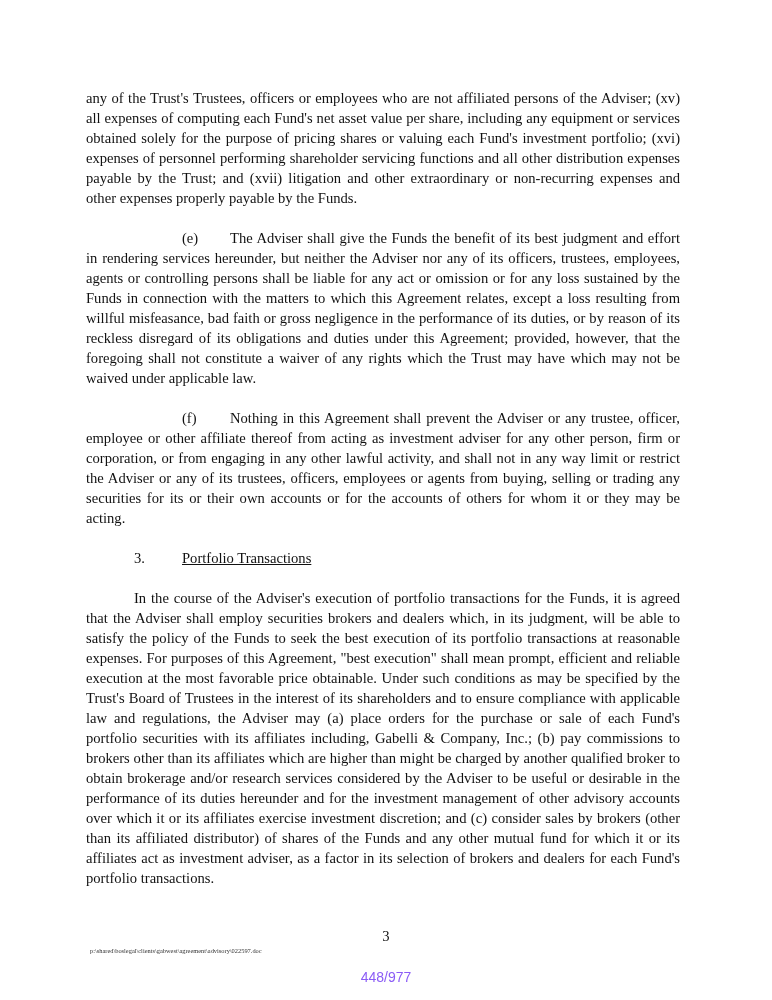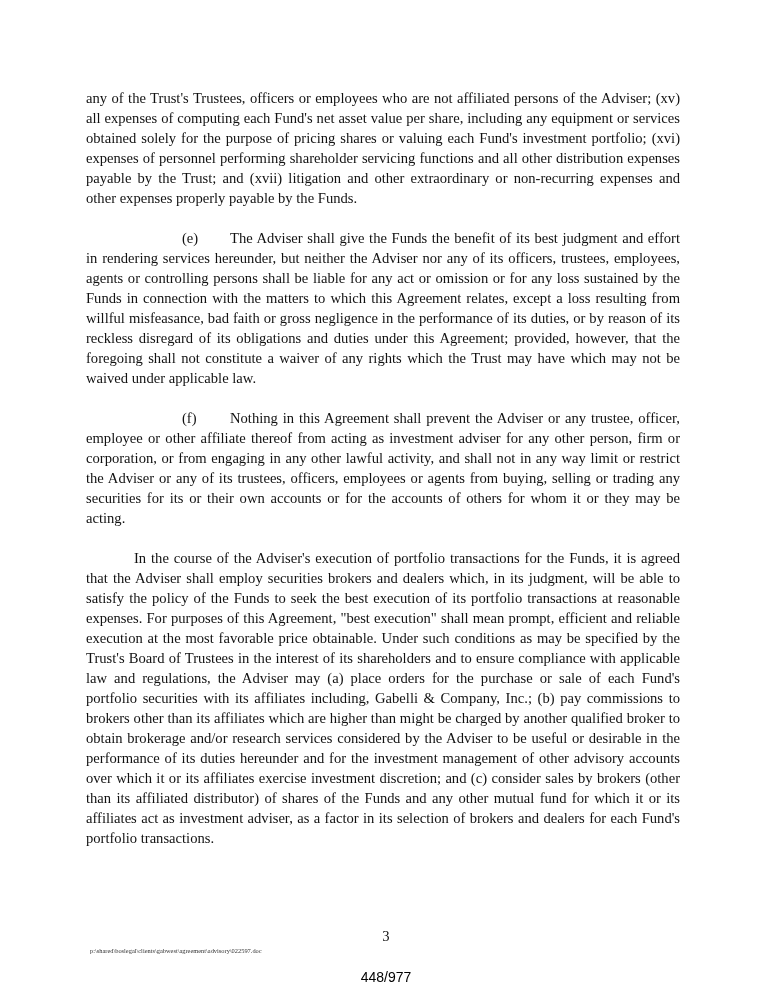--- a/index.html
+++ b/index.html
@@ -70,40 +70,43 @@
       color: #333333;
     }
     .pdf-counter {
       position: absolute;
       top: 969px;
       left: 0;
       width: 772px;
       text-align: center;
       font-family: "Liberation Sans", sans-serif;
       font-size: 14px;
-      color: #000000;
+      color: #8b5cf6;
     }
   </style>
 </head>
 <body>
 
 <div class="page">
 
   <p class="para">
     <span>any of the Trust's Trustees, officers or employees who are not affiliated persons of the Adviser; (xv) all expenses of computing each Fund's net asset value per share, including any equipment or services obtained solely for the purpose of pricing shares or valuing each Fund's investment portfolio; (xvi) expenses of personnel performing shareholder servicing functions and all other distribution expenses payable by the Trust; and (xvii) litigation and other extraordinary or non-recurring expenses and other expenses properly payable by the Funds.</span>
   </p>
 
   <p class="para">
     <span class="indent-tab"></span><span class="label-tab">(e)</span><span>The Adviser shall give the Funds the benefit of its best judgment and effort in rendering services hereunder, but neither the Adviser nor any of its officers, trustees, employees, agents or controlling persons shall be liable for any act or omission or for any loss sustained by the Funds in connection with the matters to which this Agreement relates, except a loss resulting from willful misfeasance, bad faith or gross negligence in the performance of its duties, or by reason of its reckless disregard of its obligations and duties under this Agreement; provided, however, that the foregoing shall not constitute a waiver of any rights which the Trust may have which may not be waived under applicable law.</span>
   </p>
 
   <p class="para">
     <span class="indent-tab"></span><span class="label-tab">(f)</span><span>Nothing in this Agreement shall prevent the Adviser or any trustee, officer, employee or other affiliate thereof from acting as investment adviser for any other person, firm or corporation, or from engaging in any other lawful activity, and shall not in any way limit or restrict the Adviser or any of its trustees, officers, employees or agents from buying, selling or trading any securities for its or their own accounts or for the accounts of others for whom it or they may be acting.</span>
   </p>
 
+  <div class="heading">
+    <span class="num">3.</span><span class="title">Portfolio Transactions</span>
+  </div>
 
   <p class="para first-indent last">
     <span>In the course of the Adviser's execution of portfolio transactions for the Funds, it is agreed that the Adviser shall employ securities brokers and dealers which, in its judgment, will be able to satisfy the policy of the Funds to seek the best execution of its portfolio transactions at reasonable expenses.  For purposes of this Agreement, "best execution" shall mean prompt, efficient and reliable execution at the most favorable price obtainable.  Under such conditions as may be specified by the Trust's Board of Trustees in the interest of its shareholders and to ensure compliance with applicable law and regulations, the Adviser may (a) place orders for the purchase or sale of each Fund's portfolio securities with its affiliates including, Gabelli &amp; Company, Inc.; (b) pay commissions to brokers other than its affiliates which are higher than might be charged by another qualified broker to obtain brokerage and/or research services considered by the Adviser to be useful or desirable in the performance of its duties hereunder and for the investment management of other advisory accounts over which it or its affiliates exercise investment discretion; and (c) consider sales by brokers (other than its affiliated distributor) of shares of the Funds and any other mutual fund for which it or its affiliates act as investment adviser, as a factor in its selection of brokers and dealers for each Fund's portfolio transactions.</span>
   </p>
 
 </div>
 
 <div class="page-number">3</div>
 <div class="file-path">p:\shared\boslegal\clients\gabwest\agreement\advisory\022597.doc</div>
 <div class="pdf-counter">448/977</div>

